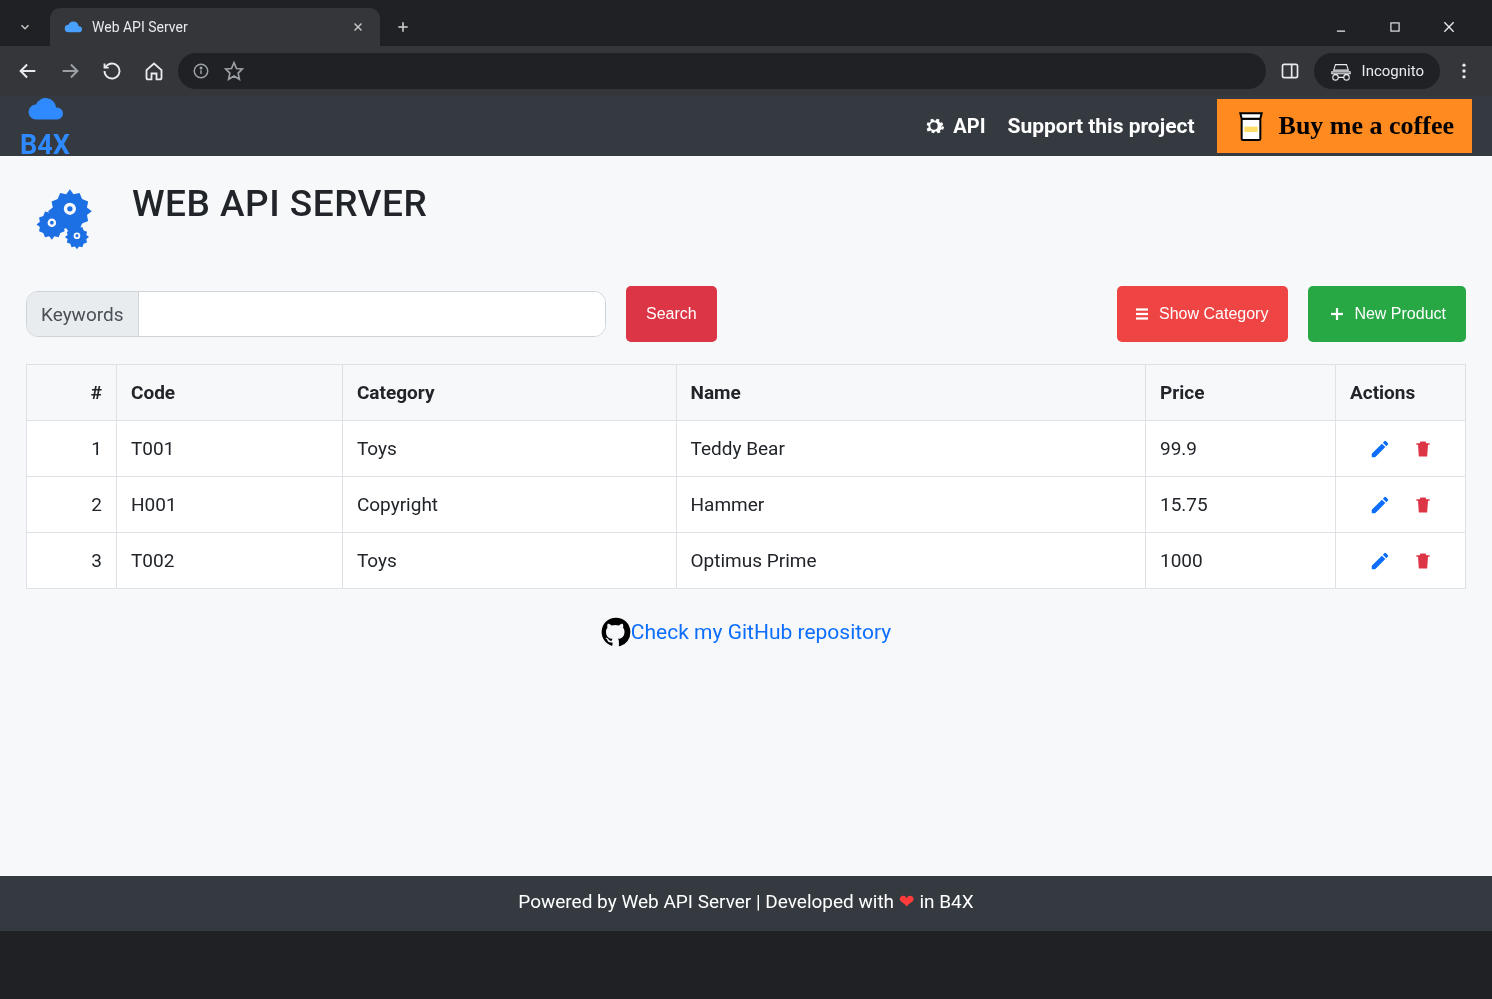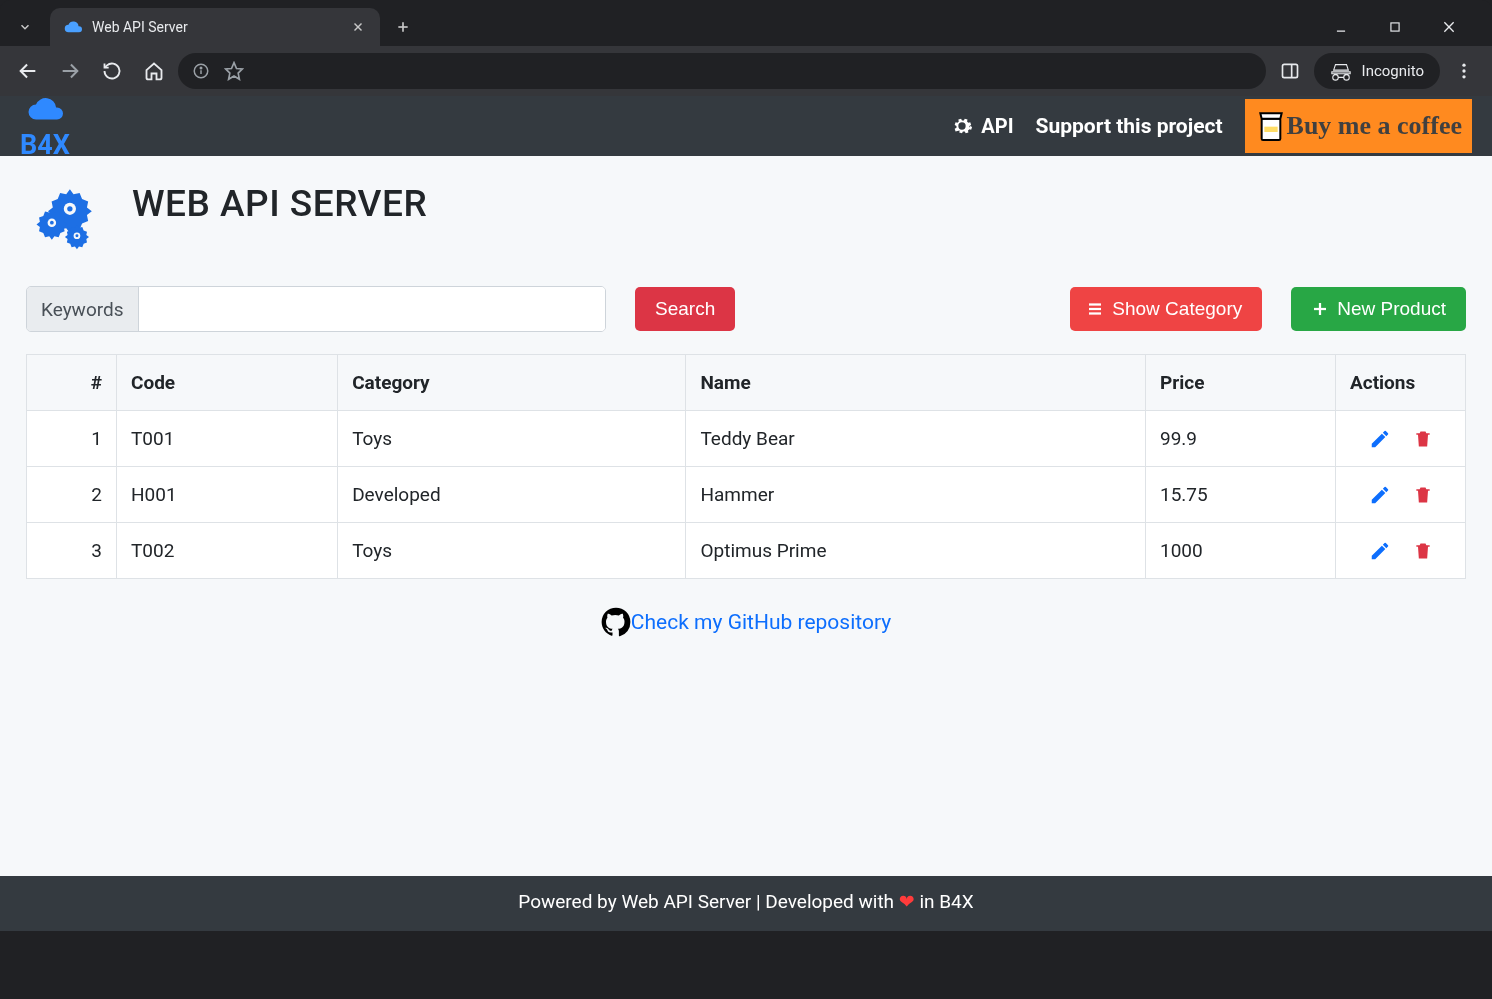--- a/index.html
+++ b/index.html
@@ -24,32 +24,32 @@
     .addr-star { color:#9aa0a6; }
     .incog-chip { display:flex; align-items:center; gap:10px; background:#202124; border-radius:18px; height:36px; padding:0 16px; color:#e8eaed; font-size:15px; }
     
     .page { background:#f6f8fa; height:780px; overflow:hidden; }
     .navbar { background:#343a40; height:60px; display:flex; align-items:center; padding:0 20px; color:#fff; }
     .brand { display:flex; align-items:center; gap:12px; color:#2f89ff; font-size:27px; font-weight:bold; cursor:pointer;flex-direction:column; }
     .brand .cloud { width:36px; height:26px; }
     .nav-right { margin-left:auto; display:flex; align-items:center; gap:22px; }
     .api-link { display:flex; align-items:center; gap:8px; cursor:pointer; font-weight:bold; font-size:20px; color:#fff; }
     .support { font-weight:bold; font-size:21px; cursor:pointer; color:#fff; }
-    .coffee { background:#ff8a1f; height:54px; padding:0 10px; display:flex; align-items:center; gap:0; cursor:pointer; font-family:cursive; font-size:26px; font-weight:bold; color:#404040; }
+    .coffee { background:#ff8a1f; height:54px; padding:0 18px; display:flex; align-items:center; gap:12px; cursor:pointer; font-family:cursive; font-size:26px; font-weight:bold; color:#000000; }
     .coffee-cup { width:32px; height:36px; }
     .page-body { padding:26px 26px 0 26px; }
     .head-row { display:flex; align-items:flex-start; gap:28px; margin-bottom:26px; }
     .gears { width:78px; height:78px; color:#1d6fe4; }
     .title { font-size:37px; font-weight:500; color:#212529; letter-spacing:.5px; }
     .version { font-size:20px; color:#212529; margin-top:6px; }
     .action-row { display:flex; align-items:center; gap:20px; margin-bottom:22px; }
-    .kw-group { display:flex; border:1px solid #ced4da; border-radius:5px; overflow:hidden; width:580px; }
+    .kw-group { display:flex; border:1px solid #ced4da; border-radius:12px; overflow:hidden; width:580px; }
     .kw-label { background:#e9ecef; padding:0 14px; display:flex; align-items:center; font-size:19px; color:#495057; border-right:1px solid #ced4da; }
     .kw-input { flex:1; border:none; outline:none; font-size:18px; padding:0 12px; height:44px; background:#fff; }
-    .btn { height:44px; border:none; border-radius:5px; padding:0 20px; font-size:19px; cursor:pointer; display:inline-flex; align-items:center; gap:8px; color:#fff;margin-left:9px; }
+    .btn { height:56px; border:none; border-radius:5px; padding:0 20px; font-size:16px; cursor:pointer; display:inline-flex; align-items:center; gap:8px; color:#fff; }
     .btn-danger { background:#dc3545; }
     .btn-primary { background:#ef4444;padding-left:16px; }
     .btn-success { background:#28a745; }
     .spacer { flex:1; }
     table { width:100%; border-collapse:collapse; border:1px solid #dee2e6; background:#fff; }
     th,td { border:1px solid #dee2e6; padding:16px 14px; font-size:19px; color:#212529; text-align:left; }
     th:first-child,td:first-child { text-align:right; width:90px; }
     th:nth-child(5),td:nth-child(5){ text-align:left; width:190px; }
     th:nth-child(6),td:nth-child(6){ width:130px; }
     th { background:#f6f8fa; font-weight:700; }
@@ -291,21 +291,21 @@
                   <svg width="20" height="22" viewBox="0 0 24 24" fill="currentColor">
                     <path d="M6 7h12l-1 14H7L6 7zm3-4h6l1 2h4v2H4V5h4l1-2z"></path>
                   </svg>
                 </span>
               </div>
             </td>
           </tr>
           <tr>
             <td>2</td>
             <td>H001</td>
-            <td>Developed</td>
+            <td>Copyright</td>
             <td>Hammer</td>
             <td>15.75</td>
             <td>
               <div class="row-actions">
                 <span class="ico-edit">
                   <svg width="22" height="22" viewBox="0 0 24 24" fill="currentColor">
                     <path d="M3 17.25V21h3.75L17.81 9.94l-3.75-3.75L3 17.25zM20.71 7.04a1 1 0 0 0 0-1.41l-2.34-2.34a1 1 0 0 0-1.41 0l-1.83 1.83 3.75 3.75 1.83-1.83z"></path>
                   </svg>
                 </span>
                 <span class="ico-del">

